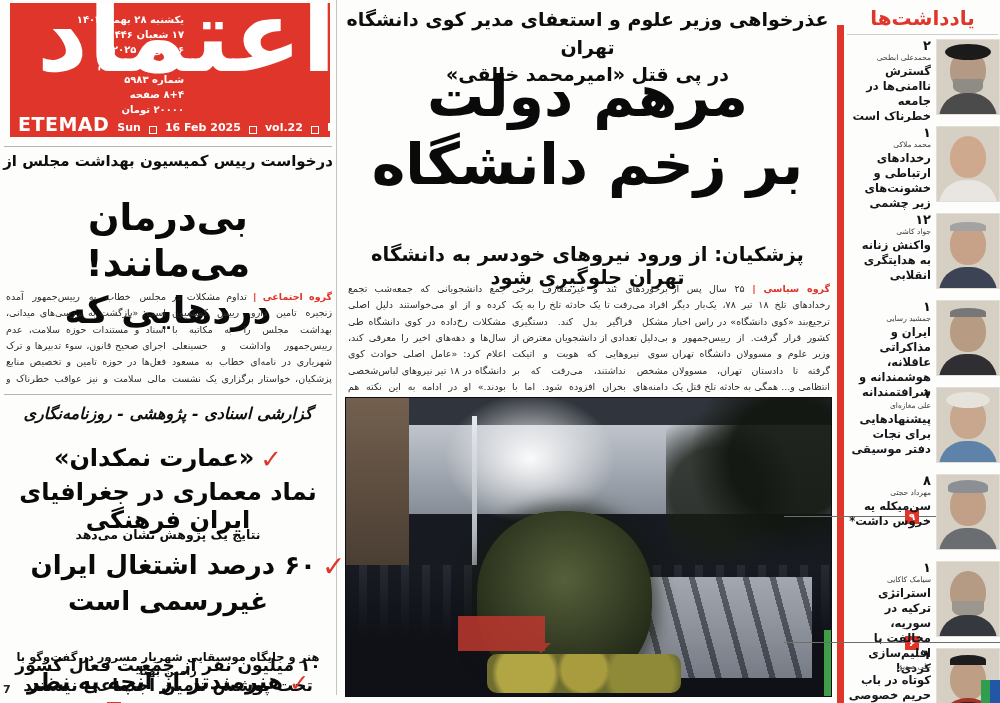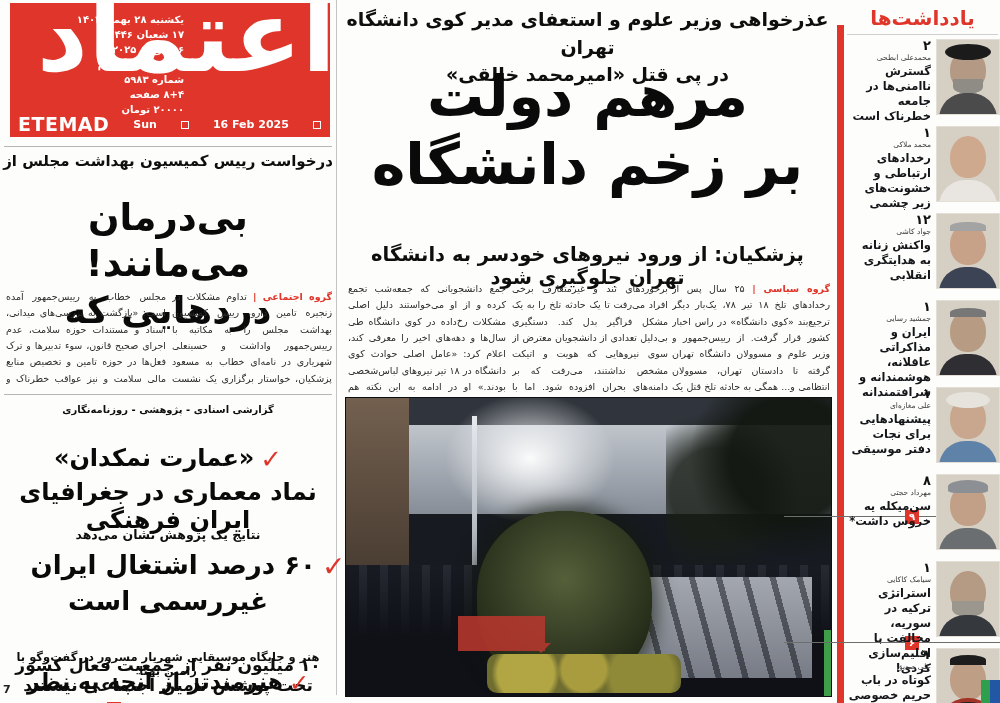--- a/index.html
+++ b/index.html
@@ -10,21 +10,21 @@
     direction:rtl;
     color:#111;
   }
   .abs{position:absolute;}
   :root{--accent:#e0352a;}
 
   
   .masthead{left:10px;top:3px;width:320px;height:134px;background:var(--accent);overflow:hidden;}
   .logo-fa{position:absolute;right:-6px;top:-16px;font-size:100px;font-weight:bold;color:#fff;line-height:1;letter-spacing:-3px;white-space:nowrap;z-index:1;}
   .mast-dates{position:absolute;left:64px;top:9px;width:110px;z-index:2;color:#fff;font-size:10px;line-height:1.5;text-align:right;font-weight:bold;}
-  .mast-strip{position:absolute;left:8px;right:6px;bottom:3px;z-index:3;display:flex;direction:ltr;align-items:center;gap:24px;color:#fff;}
+  .mast-strip{position:absolute;left:8px;right:6px;bottom:3px;z-index:3;display:flex;direction:ltr;align-items:flex-end;gap:8px;color:#fff;}
   .logo-en{font-size:19px;font-weight:bold;letter-spacing:0.5px;line-height:1;}
   .mast-strip .it{font-size:11px;font-weight:bold;white-space:nowrap;}
   .sq{width:6px;height:6px;border:1px solid #fff;display:inline-block;flex-shrink:0;}
 
   
   .vline{width:1px;background:#c4c4c4;}
   .hline{height:1px;background:#b5b5b5;}
   .redbar{left:837px;top:25px;width:7px;height:678px;background:var(--accent);}
   .num-divider{position:relative;height:1px;background:#6e6e6e;}
   .num-divider .pagebox{position:absolute;left:50%;top:50%;transform:translate(-50%,-50%);}
@@ -174,21 +174,21 @@
 </div>
 <div class="abs bodycol" style="left:172px;top:289px;width:160px;height:101px;">
   <span class="byline">گروه اجتماعی |</span>
   <span>تداوم مشکلات در زنجیره تامین دارو، رییس کمیسیون بهداشت مجلس را به مکاتبه با رییس‌جمهور واداشت و حسینعلی شهریاری در نامه‌ای خطاب به مسعود پزشکیان، خواستار برگزاری یک نشست فوری با حضور ۳ وزیر کابینه و روسای سازمان برنامه و بانک مرکزی برای بررسی بحران بدهی‌های دولت به صنعت دارو و تجهیزات پزشکی شد. در متن نامه رییس کمیسیون بهداشت و درمان</span>
 </div>
 <div class="abs bodycol" style="left:6px;top:289px;width:160px;height:101px;">
   <span>مجلس خطاب به رییس‌جمهور آمده است: «بازگشت به بررسی‌های میدانی، اسناد و مستندات حوزه سلامت، عدم اجرای صحیح قانون، سوء تدبیرها و ترک فعل‌ها در حوزه تامین و تخصیص منابع مالی سلامت و نیز عواقب خطرناک و خسارات ناشی از تصمیمات غیرکارشناسی در حوزه تامین منابع ریالی و ارزی از طریق حذف ارز دولتی از دارو، تجهیزات و ملزومات پزشکی باعث شد...</span>
   
 </div>
 
-<div class="abs kicker" style="left:3px;top:402px;width:330px;font-size:10px;line-height:1.55;">
+<div class="abs kicker" style="left:3px;top:402px;width:330px;font-size:16px;line-height:1.55;font-style:italic;">
   <div>گزارشی اسنادی - پژوهشی - روزنامه‌نگاری</div>
 </div>
 <div class="abs check-row" style="left:3px;top:442px;width:330px;font-size:24px;">
   <span class="check" style="font-size:26px;">✓</span><span>«عمارت نمکدان»</span>
 </div>
 <div class="abs check-row" style="left:3px;top:478px;width:330px;font-size:24px;">نماد معماری در جغرافیای ایران فرهنگی</div>
 <div class="abs num-divider" style="left:40px;top:516px;width:256px;">
   <span class="pagebox">۹</span>
 </div>
 

